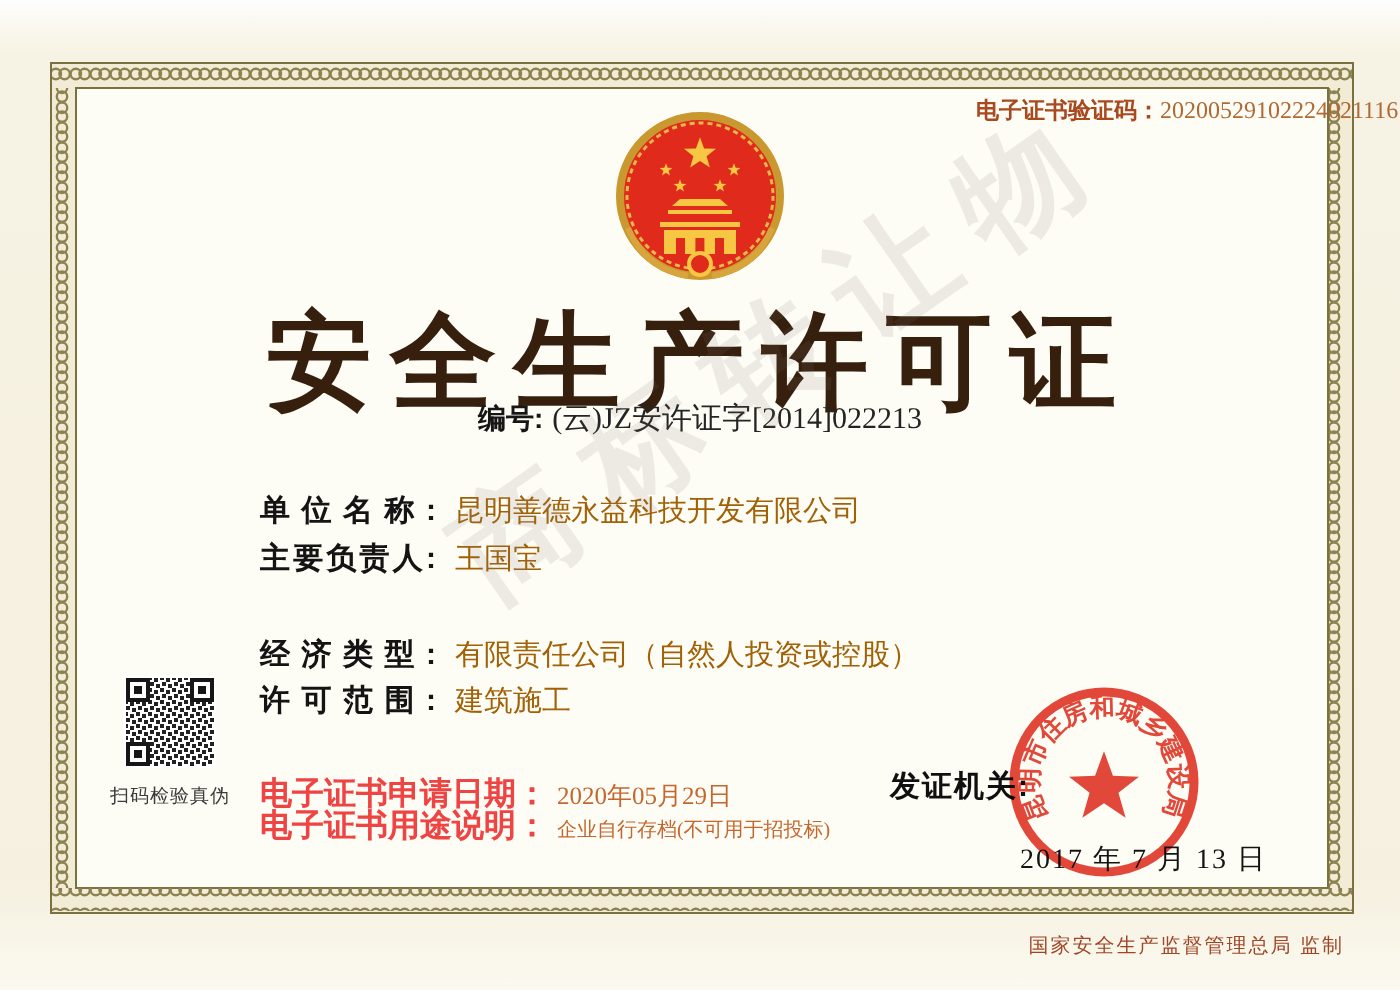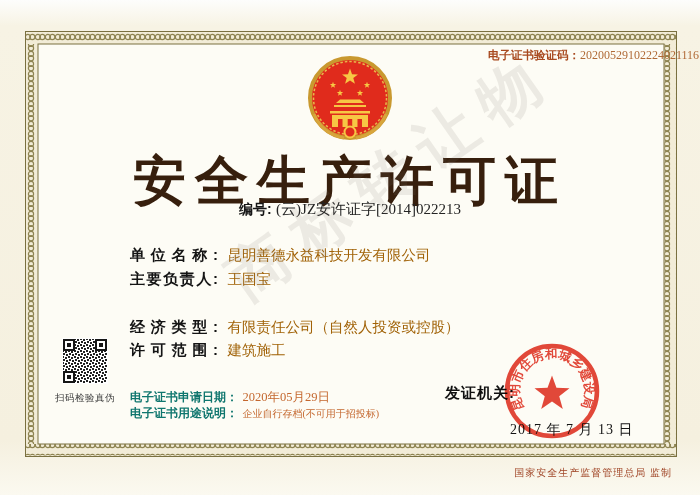--- a/index.html
+++ b/index.html
@@ -16,21 +16,21 @@
   .title{left:0;top:146px;width:100%;text-align:center;font-size:53px;font-weight:900;
          letter-spacing:9px;color:#371f0d;}
   .certno{left:0;top:200px;width:100%;text-align:center;white-space:nowrap;}
   .nlabel{font-size:14px;font-weight:bold;color:#161616;}
   .nvalue{font-size:15px;font-family:"Liberation Serif","DejaVu Serif",serif;color:#242424;}
   .fieldrow{left:130px;white-space:nowrap;}
   .flabel{display:inline-block;width:88px;text-align:justify;text-align-last:justify;
           font-size:15px;font-weight:bold;color:#141414;vertical-align:top;}
   .fvalue{font-size:14.5px;font-family:"Liberation Serif","DejaVu Serif",serif;color:#a16207;margin-left:5px;}
   .metarow{left:130px;white-space:nowrap;}
-  .mlabel{font-size:12px;font-weight:bold;color:#0f766e;margin-top:20px;}
+  .mlabel{font-size:16px;font-weight:bold;color:#ef4444;margin-top:20px;}
   .mvalue{font-size:12.5px;color:#c4672e;font-family:"Liberation Serif","DejaVu Serif",serif;}
   .mvalue.small{font-size:10px;}
   .qr{left:62px;top:338px;}
   .qrcaption{left:48px;top:392px;width:74px;text-align:center;font-size:9.5px;color:#3c3c3c;letter-spacing:.5px;}
   .issuer{left:445px;top:384px;font-size:15px;font-weight:bold;color:#101010;letter-spacing:1px;}
   .issuedate{left:510px;top:421px;font-size:14px;font-family:"Liberation Serif","DejaVu Serif",serif;
              color:#141414;letter-spacing:1px;}
   .seal{left:502px;top:341px;mix-blend-mode:multiply;opacity:.88;}
   .footer{right:28px;top:466px;font-size:10px;font-weight:normal;color:#a04526;letter-spacing:1px;}
   .watermark{left:235px;top:245px;font-size:60px;font-weight:bold;letter-spacing:16px;

